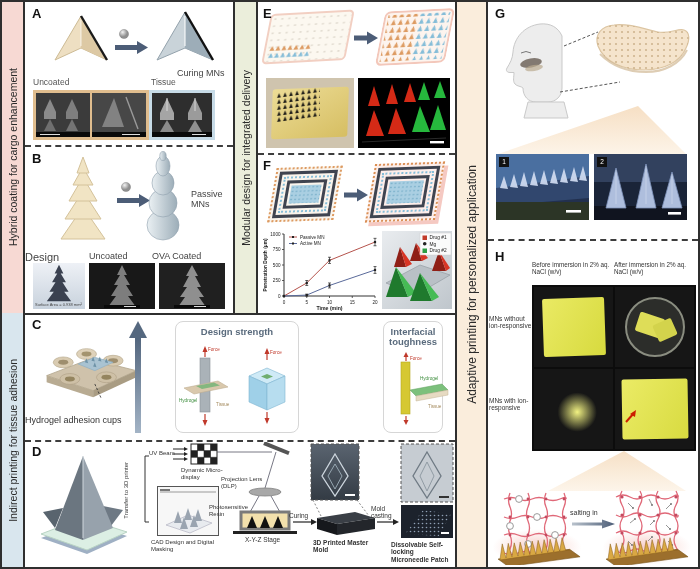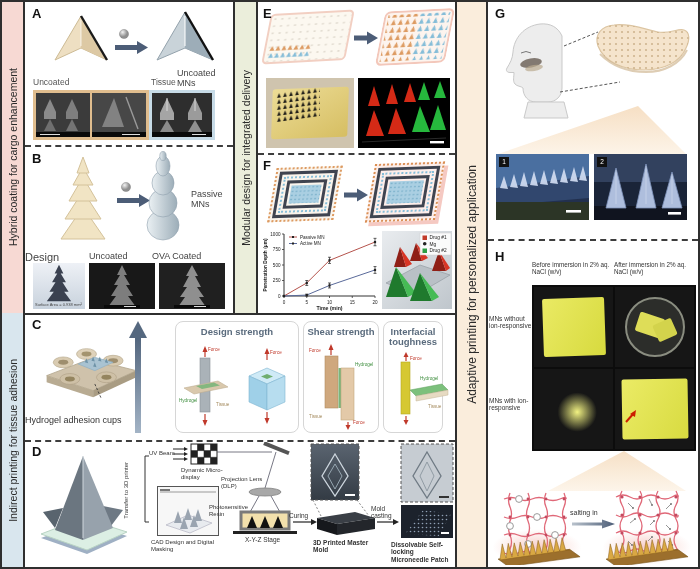--- a/index.html
+++ b/index.html
@@ -65,21 +65,21 @@
         </defs>
       <circle cx="11" cy="6" r="4.6" fill="url(#sphA)" stroke="#777" stroke-width=".4"></circle>
       <polygon points="2,17 24,17 24,13 35,19.5 24,26 24,22 2,22" fill="#4c5d77"></polygon>
     </svg>
     <svg class="abs" style="left:128px;top:6px" width="64" height="68" viewBox="0 0 64 68">
       <polygon points="32,4 60,52 32,40 4,52" fill="#c9d3d9" stroke="#93a2ac" stroke-width="1"></polygon>
       <polygon points="32,4 60,52 32,40" fill="#9dadb8"></polygon>
       <line x1="32" y1="4" x2="60" y2="52" stroke="#111" stroke-width="2.4"></line>
       <line x1="32" y1="8" x2="32" y2="38" stroke="#fff" stroke-width="1.2" opacity=".85"></line>
     </svg>
-    <span class="t" style="left:152px;top:66px;width:52px;font-size:9px;color:#444">Uncoated MNs</span>
+    <span class="t" style="left:152px;top:66px;width:52px;font-size:9px;color:#444">Curing MNs</span>
     <span class="t ctr" style="left:8px;top:76px;width:116px;font-size:8.5px;color:#555">Uncoated</span>
     <span class="t ctr" style="left:126px;top:76px;width:68px;font-size:8.5px;color:#555">Tissue</span>
     <div class="abs" style="left:8px;top:88px;display:flex">
       <div class="semf" style="background:#e0bd8e">
         <svg width="54" height="44" viewBox="0 0 54 44">
           <rect width="54" height="44" fill="#3b3b3b"></rect>
           <polygon points="8,19 14,6 20,19 20,26 8,26" fill="#8a8a8a"></polygon>
             <polygon points="30,19 36,6 42,19 42,26 30,26" fill="#7e7e7e"></polygon>
           <polygon points="8,38 14,26 20,38" fill="#6f6f6f"></polygon>
             <polygon points="30,38 36,26 42,38" fill="#747474"></polygon>
@@ -426,36 +426,20 @@
           <polygon points="29,4 26.5,10 31.5,10" fill="#c0392b"></polygon>
         <path d="M11,32 L29,24 L47,32 L29,40 Z" fill="#cfeaf6" stroke="#7fb5d2" stroke-width=".6"></path>
         <path d="M11,32 L29,40 L29,66 L11,58 Z" fill="#9fd0e8" stroke="#7fb5d2" stroke-width=".6"></path>
         <path d="M47,32 L29,40 L29,66 L47,58 Z" fill="#b7ddef" stroke="#7fb5d2" stroke-width=".6"></path>
         <path d="M23,32.5 L29,30 L35,32.5 L29,35 Z" fill="#6fae6f"></path>
         <line x1="29" y1="68" x2="29" y2="78" stroke="#c0392b" stroke-width="1.2"></line>
           <polygon points="29,80 26.5,74 31.5,74" fill="#c0392b"></polygon>
         <text x="32" y="10" font-size="4.6" fill="#c0392b">Force</text>
       </svg>
     </div>
-    <div class="cbox" style="left:278px;width:76px">
-      <span class="ttl">Shear strength</span>
-      <svg class="abs" style="left:3px;top:22px" width="70" height="86" viewBox="0 0 70 86">
-        <line x1="24" y1="2" x2="24" y2="11" stroke="#c0392b" stroke-width="1.2"></line>
-          <polygon points="24,0 21.5,6 26.5,6" fill="#c0392b"></polygon>
-        <rect x="18" y="12" width="13" height="52" fill="#cfa87e" stroke="#b28c62" stroke-width=".6"></rect>
-        <rect x="31.5" y="24" width="2.5" height="40" fill="#7ab57a"></rect>
-        <rect x="34" y="24" width="13" height="52" fill="#e3c9a8" stroke="#c4a87e" stroke-width=".6"></rect>
-        <line x1="41" y1="78" x2="41" y2="84" stroke="#c0392b" stroke-width="1.2"></line>
-          <polygon points="41,86 38.5,81 43.5,81" fill="#c0392b"></polygon>
-        <text x="2" y="8" font-size="4.6" fill="#c0392b">Force</text>
-        <text x="48" y="22" font-size="4.6" fill="#3f8e3f">Hydrogel</text>
-        <text x="2" y="74" font-size="4.6" fill="#a58c5f">Tissue</text>
-        <text x="46" y="80" font-size="4.6" fill="#c0392b">Force</text>
-      </svg>
-    </div>
     <div class="cbox" style="left:358px;width:60px">
       <span class="ttl">Interfacial toughness</span>
       <svg class="abs" style="left:2px;top:30px" width="64" height="78" viewBox="0 0 64 78">
         <line x1="20" y1="2" x2="20" y2="9" stroke="#c0392b" stroke-width="1.2"></line>
           <polygon points="20,0 17.5,5 22.5,5" fill="#c0392b"></polygon>
         <rect x="15" y="10" width="9" height="52" fill="#d6c832" stroke="#b5a71f" stroke-width=".6"></rect>
         <path d="M24,38 L56,32 L62,38 L30,44 Z" fill="#7cc07c" stroke="#5f9e5f" stroke-width=".5"></path>
         <path d="M30,44 L62,38 L62,43 L30,49 Z" fill="#e6dac2" stroke="#c4b496" stroke-width=".5"></path>
         <line x1="20" y1="64" x2="20" y2="71" stroke="#c0392b" stroke-width="1.2"></line>
           <polygon points="20,73 17.5,68 22.5,68" fill="#c0392b"></polygon>

